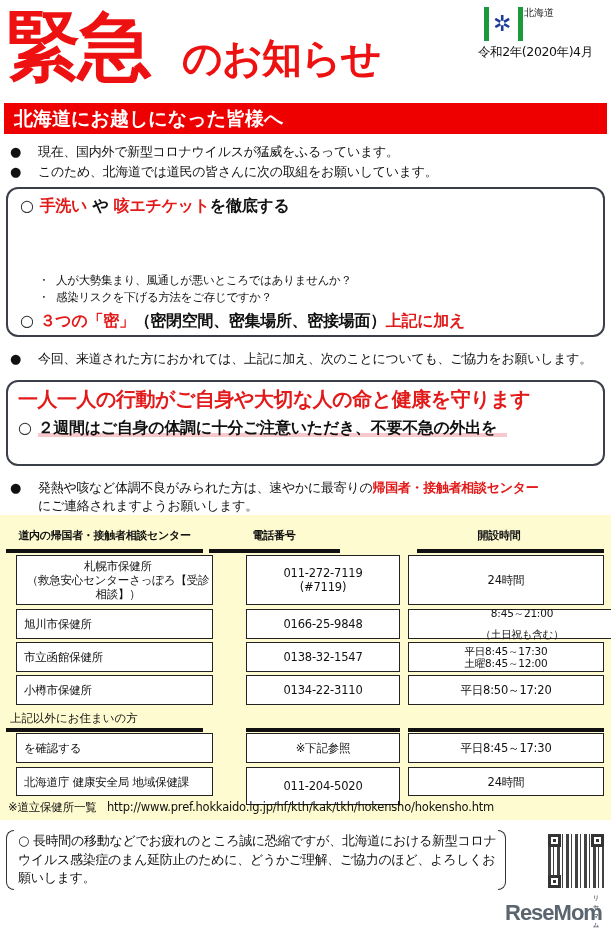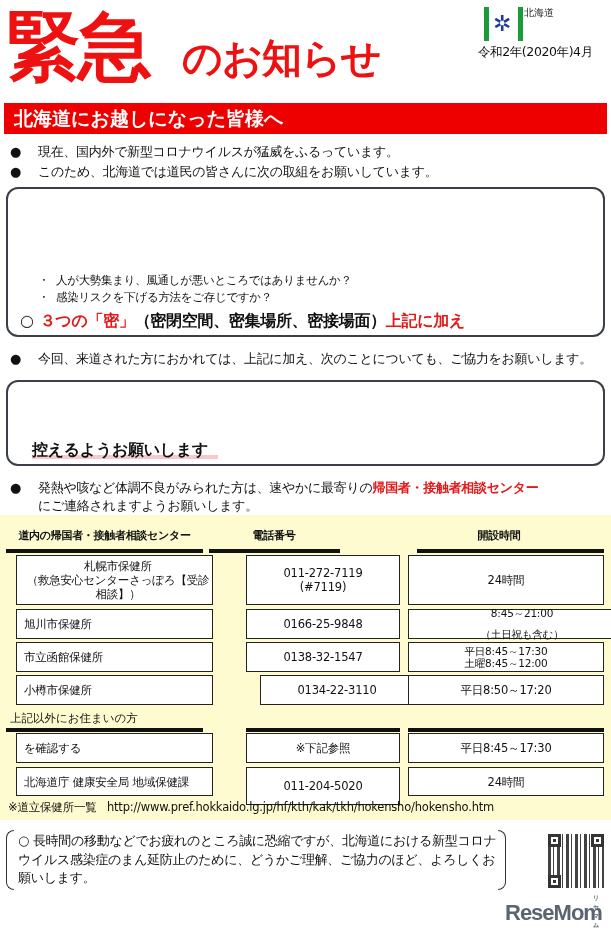--- a/index.html
+++ b/index.html
@@ -79,34 +79,38 @@
 <div class="abs banner">北海道にお越しになった皆様へ</div>
 
 <div class="abs bullet-line" style="top:143px">
   <span class="dot">●</span><span>現在、国内外で新型コロナウイルスが猛威をふるっています。</span>
 </div>
 <div class="abs bullet-line" style="top:163px">
   <span class="dot">●</span><span>このため、北海道では道民の皆さんに次の取組をお願いしています。</span>
 </div>
 
 <div class="abs box1">
+  <div class="row-bold" style="top:7px">
+    <span class="circle">○</span><span class="red">手洗い</span><span> や </span><span class="red">咳エチケット</span><span>を徹底する</span>
+  </div>
   <div class="sub" style="top:84px"><span class="sdot">・</span><span>人が大勢集まり、風通しが悪いところではありませんか？</span></div>
   <div class="sub" style="top:101px"><span class="sdot">・</span><span>感染リスクを下げる方法をご存じですか？</span></div>
   <div class="row-bold" style="top:122px">
     <span class="circle">○</span><span class="red">３つの「密」</span><span>（密閉空間、密集場所、密接場面）</span><span class="red">上記に加え</span>
   </div>
 </div>
 
 <div class="abs bullet-line" style="top:350px">
   <span class="dot">●</span><span>今回、来道された方におかれては、上記に加え、次のことについても、ご協力をお願いします。</span>
 </div>
 
 <div class="abs box2">
-  <div class="line" style="left:24px; top:58px">
-    <span class="hl">控えるようお願いします</span>
+  <div class="headline">一人一人の行動がご自身や大切な人の命と健康を守ります</div>
+  <div class="line" style="left:10px; top:36px">
+    <span class="circle">○</span><span class="hl">２週間はご自身の体調に十分ご注意いただき、不要不急の外出を</span>
   </div>
 </div>
 
 <div class="abs bullet-line" style="top:479px">
   <span class="dot">●</span><span>発熱や咳など体調不良がみられた方は、速やかに最寄りの</span><span class="red" style="font-weight:bold">帰国者・接触者相談センター</span>
 </div>
 <div class="abs bullet-line" style="top:497px; left:38px">にご連絡されますようお願いします。</div>
 
 <div class="abs yellow"></div>
 
@@ -148,21 +152,21 @@
     <span class="inner">0138-32-1547</span>
   </div>
 <div class="cell c3" style="top:642px; height:30px; left:408px; width:196px; font-size:10.5px; line-height:12px">
     <span class="inner">平日8:45～17:30
 土曜8:45～12:00</span>
   </div>
 
 <div class="cell c1" style="top:675px; height:30px">
     <span class="inner">小樽市保健所</span>
   </div>
-<div class="cell c2" style="top:675px; height:30px; left:260px; width:154px">
+<div class="cell c2" style="top:675px; height:30px; left:246px; width:154px">
     <span class="inner">0134-22-3110</span>
   </div>
 <div class="cell c3" style="top:675px; height:30px; left:408px; width:196px">
     <span class="inner">平日8:50～17:20</span>
   </div>
 
 <div class="abs section-label">上記以外にお住まいの方</div>
 
 <div class="thline" style="left:6px; top:728px; width:197px"></div>
 <div class="thline" style="left:246px; top:728px; width:154px"></div>

